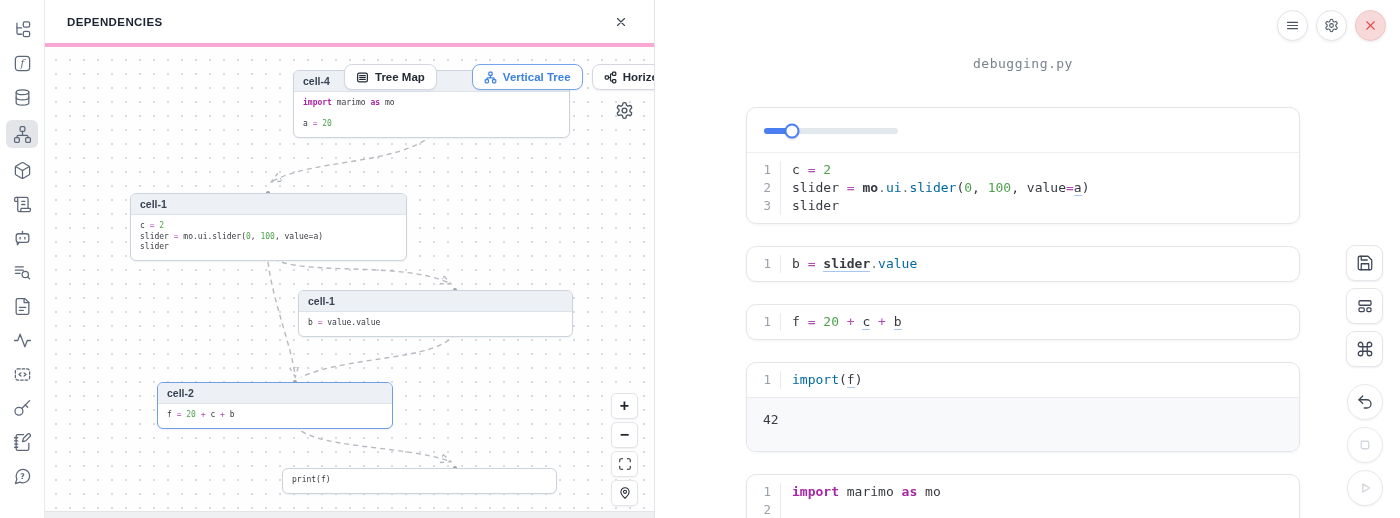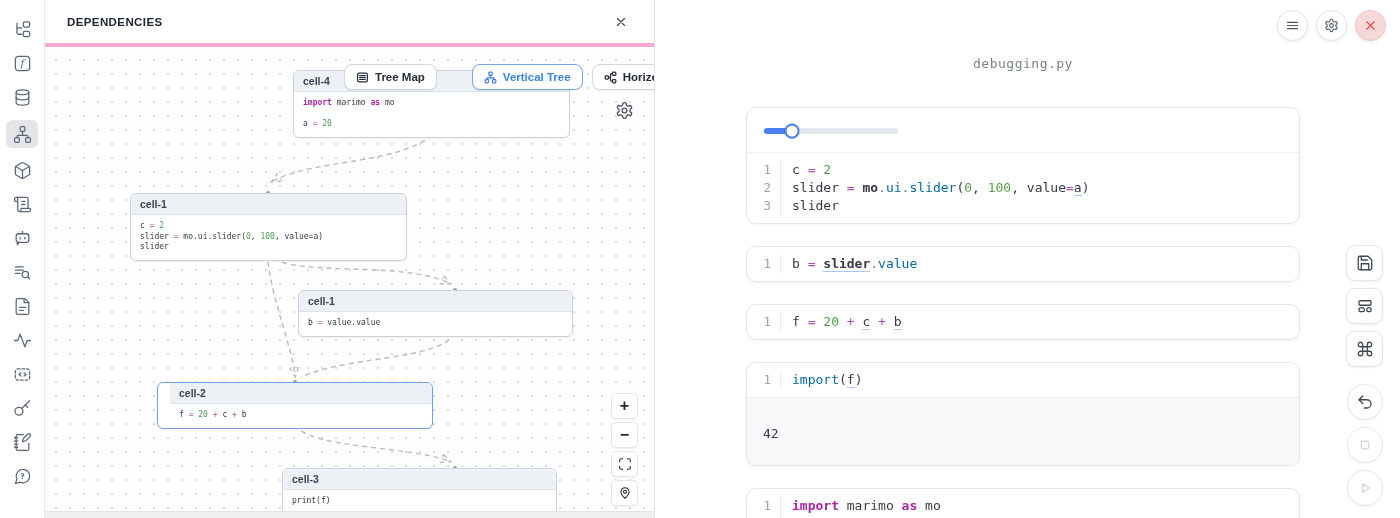--- a/index.html
+++ b/index.html
@@ -89,21 +89,21 @@
   .slider-fill { position:absolute; left:0; top:0; height:6px; background:#4c7ef3; border-radius:3px; }
   .slider-handle { position:absolute; top:50%; transform:translate(-50%,-50%); width:15px; height:15px;
                    background:#fff; border:2px solid #4c7ef3; border-radius:50%;
                    box-shadow:0 1px 2px rgba(20,30,50,.2); }
   .code-block { padding:8px 0; border-top:1px solid #eceef1; cursor:text; }
   .cell > .code-block:first-child { border-top:none; }
   .code-row { display:flex; font-family:"DejaVu Sans Mono", monospace; font-size:13px; line-height:18px; }
   .gutter { flex:0 0 34px; text-align:right; padding-right:9px; color:#9aa1ab; font-size:12.5px;
             border-right:1px solid #e8eaed; user-select:none; }
   .code-text { padding-left:11px; white-space:pre; }
-  .cell-output { border-top:1px solid #e8eaed; background:#f8f9fa; padding:28px 16px 24px;
+  .cell-output { border-top:1px solid #e8eaed; background:#f8f9fa; padding:14px 16px 24px;
                  font-family:"DejaVu Sans Mono", monospace; font-size:13px; color:#383a42; }
 
   
   .tok-k { color:#a626a4; font-weight:bold; }
   .tok-o { color:#b04ab5; }
   .tok-n { color:#50a14f; }
   .tok-f { color:#0369a1; }
   .tok-d { color:#707680; }
   .tok-t { color:#383a42; }
   .tok-b { color:#383a42; font-weight:bold; }
@@ -265,26 +265,25 @@
             <div class="gnode-body"><div><span class="tok-k">import</span><span class="tok-t"> marimo </span><span class="tok-k">as</span><span class="tok-t"> mo</span></div><div>&nbsp;</div><div><span class="tok-t">a </span><span class="tok-o">= </span><span class="tok-n">20</span></div></div>
           </div>
           <div class="gnode" style="left: 85px; top: 146px; width: 277px;">
             <div class="gnode-head">cell-1</div>
             <div class="gnode-body"><div><span class="tok-t">c </span><span class="tok-o">= </span><span class="tok-n">2</span></div><div><span class="tok-t">slider </span><span class="tok-o">= </span><span class="tok-t">mo.ui.slider(</span><span class="tok-n">0</span><span class="tok-t">, </span><span class="tok-n">100</span><span class="tok-t">, value=a)</span></div><div><span class="tok-t">slider</span></div></div>
           </div>
           <div class="gnode" style="left: 238px; top: 243px; width: 275px; margin-left: 15px;">
             <div class="gnode-head">cell-1</div>
             <div class="gnode-body"><div><span class="tok-t">b </span><span class="tok-o">= </span><span class="tok-t">value.value</span></div></div>
           </div>
-          <div class="gnode selected" style="left: 112px; top: 335px; width: 276px; padding-left: 12px;">
+          <div class="gnode selected" style="left: 112px; top: 335px; width: 236px;">
             <div class="gnode-head">cell-2</div>
             <div class="gnode-body"><div><span class="tok-t">f </span><span class="tok-o">= </span><span class="tok-n">20</span><span class="tok-o"> + </span><span class="tok-t">c</span><span class="tok-o"> + </span><span class="tok-t">b</span></div></div>
           </div>
           <div class="gnode" style="left: 237px; top: 421px; width: 275px;">
-            <div class="gnode-head">cell-3</div>
             <div class="gnode-body"><div><span class="tok-t">print(f)</span></div></div>
           </div>
         </div>
 
       <div class="view-toolbar" id="view-toolbar">
           <div class="view-btn">
             <svg viewBox="0 0 16 16">
               <rect x="2" y="2.5" width="12" height="11" rx="2"></rect>
               <path d="M4.5 5.8h7 M4.5 8h7 M4.5 10.2h7"></path>
             </svg>

